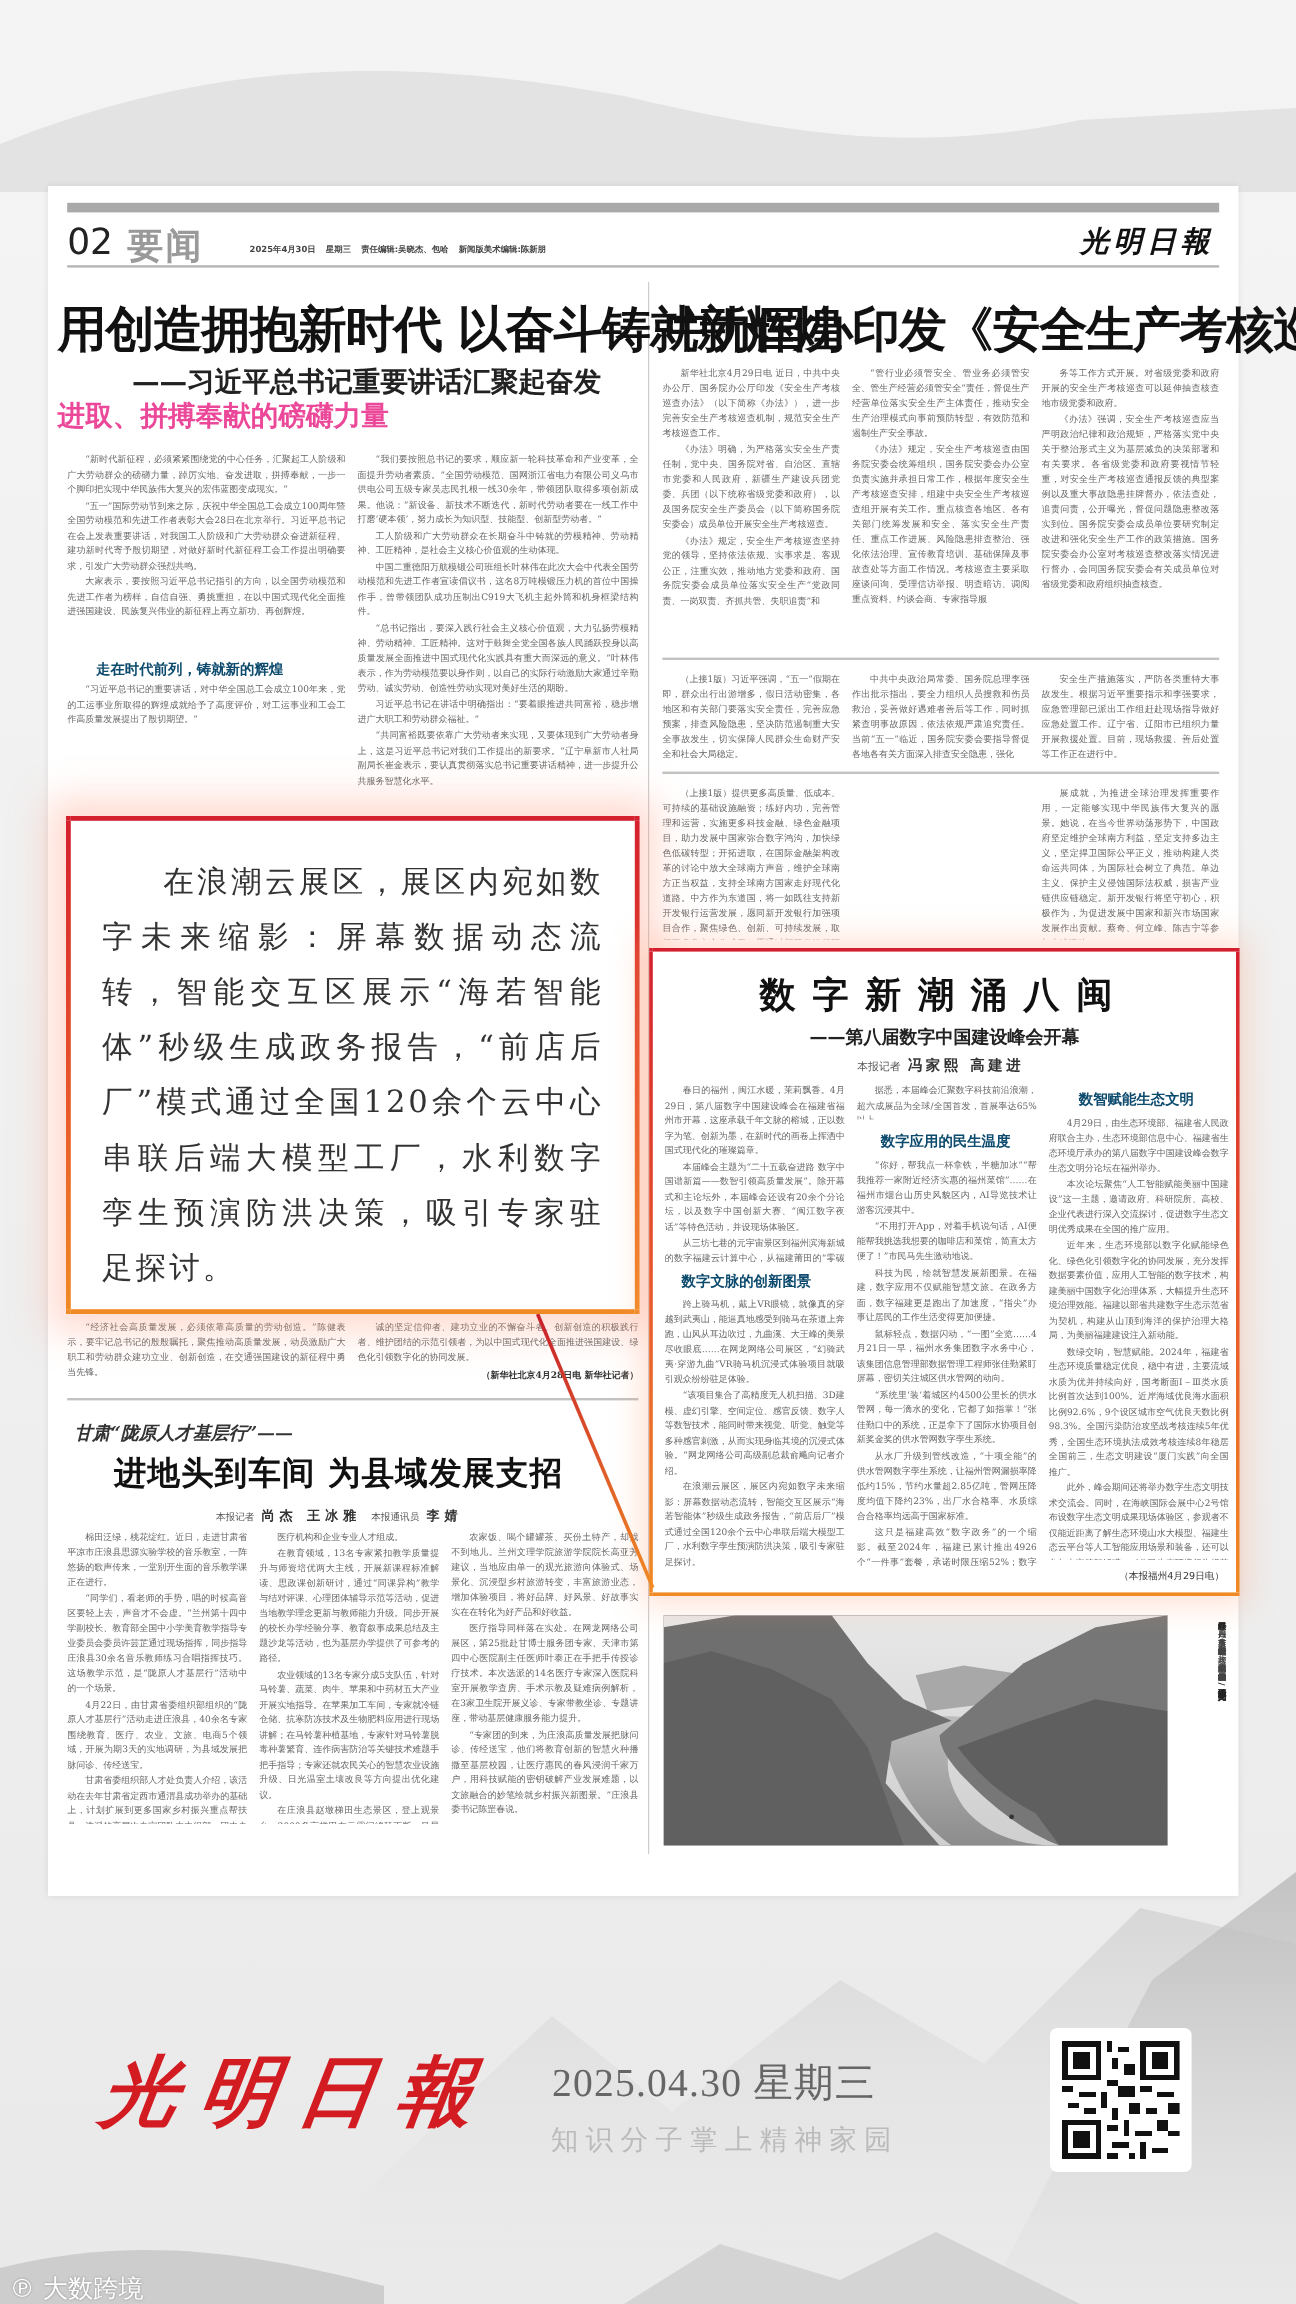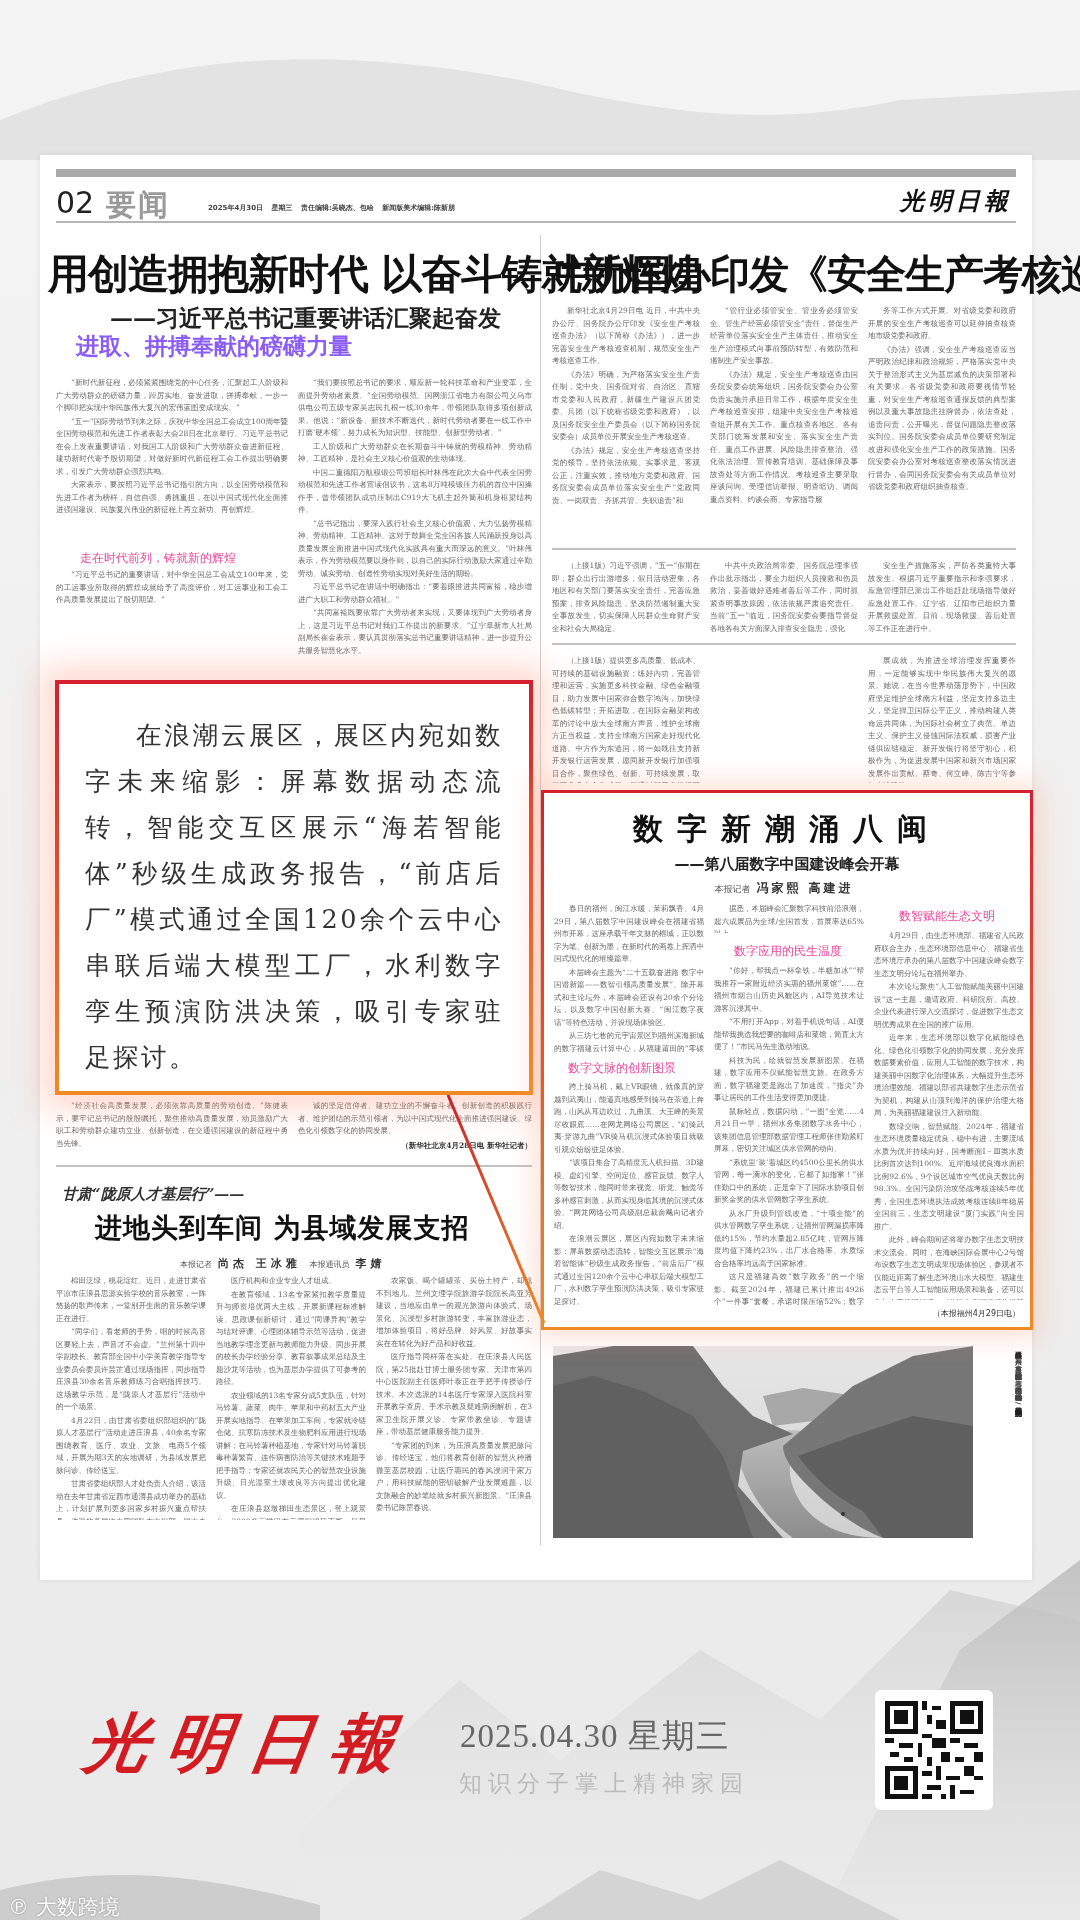--- a/index.html
+++ b/index.html
@@ -20,26 +20,26 @@
   .page-num { position: absolute; left: 0; top: 0; font-family: "DejaVu Sans", sans-serif; font-size: 30px; color: #222; font-weight: normal; }
   .section-name { position: absolute; left: 50px; top: 0; font-size: 30px; font-weight: bold; color: #9a9a9a; letter-spacing: 2px; }
   .dateline { position: absolute; left: 152px; top: 18px; font-family: "DejaVu Sans", sans-serif; font-size: 7px; color: #444; font-weight: bold; word-spacing: 6px; }
   .logo-small { position: absolute; right: 4px; top: 0; font-family: "DejaVu Serif", serif; font-style: italic; font-size: 24px; color: #111; letter-spacing: 4px; font-weight: bold; }
 
   .divider-v { position: absolute; left: 500px; top: 80px; width: 1px; height: 1310px; background: #ccc; }
   .h-rule { position: absolute; height: 2px; background: #c2c2c2; }
 
   .headline-l { position: absolute; left: 8px; top: 92px; width: 490px; font-family: "DejaVu Sans", sans-serif; font-size: 41px; font-weight: bold; color: #111; letter-spacing: -1px; white-space: nowrap; }
   .subhead-l { position: absolute; left: 70px; top: 148px; font-size: 23px; color: #222; font-weight: bold; }
-  .subhead-l2 { position: absolute; left: 36px; top: 176px; font-size: 23px; color: #8b5cf6; font-weight: bold; }
+  .subhead-l2 { position: absolute; left: 8px; top: 176px; font-size: 23px; color: #ec4899; font-weight: bold; }
   .headline-r { position: absolute; left: 514px; top: 92px; font-family: "DejaVu Sans", sans-serif; font-size: 40px; font-weight: bold; color: #111; white-space: nowrap; letter-spacing: -1px; }
 
   .body-cols { position: absolute; font-size: 7.5px; line-height: 12.5px; color: #666; overflow: hidden; text-align: justify; }
   .body-cols p { text-indent: 2em; margin-bottom: 1px; }
-  .section-sub { position: absolute; font-family: "DejaVu Sans", sans-serif; font-weight: normal; color: #ec4899; font-size: 12px; }
+  .section-sub { position: absolute; font-family: "DejaVu Sans", sans-serif; font-weight: bold; color: #0c4a6e; font-size: 12px; }
 
   .quote-box {
     position: absolute; left: 55px; top: 680px; width: 478px; height: 415px;
     border: 4px solid; border-image: linear-gradient(180deg, #d4202e 0%, #e8552a 55%, #f08a24 100%) 1;
     background: #fff; z-index: 3; padding: 28px 26px 0 26px;
     box-shadow: 0 0 30px 14px rgba(255,150,120,0.35);
   }
   .quote-text { font-size: 25.5px; line-height: 46px; color: #333; letter-spacing: 2.5px; text-indent: 2em; text-align: justify; font-family: "DejaVu Serif", serif; }
 
   .feature-box {
@@ -176,21 +176,21 @@
     <p>甘肃省委组织部人才处负责人介绍，该活动在去年甘肃省定西市通渭县成功举办的基础上，计划扩展到更多国家乡村振兴重点帮扶县。选派的高层次专家团队由中组部、团中央选派赴甘的博士服务团成员，以及高校、科研院所、</p>
   </div>
   <div class="body-cols" style="left:176px; top:1120px; width:150px; height:245px;">
     <p>医疗机构和企业专业人才组成。</p>
     <p>在教育领域，13名专家紧扣教学质量提升与师资培优两大主线，开展新课程标准解读、思政课创新研讨，通过“同课异构”教学与结对评课、心理团体辅导示范等活动，促进当地教学理念更新与教师能力升级。同步开展的校长办学经验分享、教育叙事成果总结及主题沙龙等活动，也为基层办学提供了可参考的路径。</p>
     <p>农业领域的13名专家分成5支队伍，针对马铃薯、蔬菜、肉牛、苹果和中药材五大产业开展实地指导。在苹果加工车间，专家就冷链仓储、抗寒防冻技术及生物肥料应用进行现场讲解；在马铃薯种植基地，专家针对马铃薯脱毒种薯繁育、连作病害防治等关键技术难题手把手指导；专家还就农民关心的智慧农业设施升级、日光温室土壤改良等方向提出优化建议。</p>
     <p>在庄浪县赵墩梯田生态景区，登上观景台，2000多亩梯田在云雾间绵延不断。风景是美不胜收，但想停下来吃顿</p>
   </div>
   <div class="body-cols" style="left:336px; top:1120px; width:156px; height:245px;">
     <p>农家饭、喝个罐罐茶、买份土特产，却找不到地儿。兰州文理学院旅游学院院长高亚芳建议，当地应由单一的观光旅游向体验式、场景化、沉浸型乡村旅游转变，丰富旅游业态，增加体验项目，将好品牌、好风景、好故事实实在在转化为好产品和好收益。</p>
-    <p>医疗指导同样落在实处。在庄浪县人民医院，第25批赴甘博士服务团专家、天津市第四中心医院副主任医师叶泰正在手把手传授诊疗技术。本次选派的14名医疗专家深入医院科室开展教学查房、手术示教及疑难病例解析，在3家卫生院开展义诊、专家带教坐诊、专题讲座，带动基层健康服务能力提升。</p>
+    <p>医疗指导同样落在实处。在网龙网络公司展区，第25批赴甘博士服务团专家、天津市第四中心医院副主任医师叶泰正在手把手传授诊疗技术。本次选派的14名医疗专家深入医院科室开展教学查房、手术示教及疑难病例解析，在3家卫生院开展义诊、专家带教坐诊、专题讲座，带动基层健康服务能力提升。</p>
     <p>“专家团的到来，为庄浪高质量发展把脉问诊、传经送宝，他们将教育创新的智慧火种播撒至基层校园，让医疗惠民的春风浸润千家万户，用科技赋能的密钥破解产业发展难题，以文旅融合的妙笔绘就乡村振兴新图景。”庄浪县委书记陈罡春说。</p>
   </div>
 </div>
 
 <div class="gansu-kicker">甘肃“陇原人才基层行”——</div>
 <div class="gansu-head">进地头到车间  为县域发展支招</div>
 <div class="gansu-byline">
   <span>本报记者</span><b>尚杰  王冰雅</b>
   <span>本报通讯员</span><b>李婧</b>
 </div>

